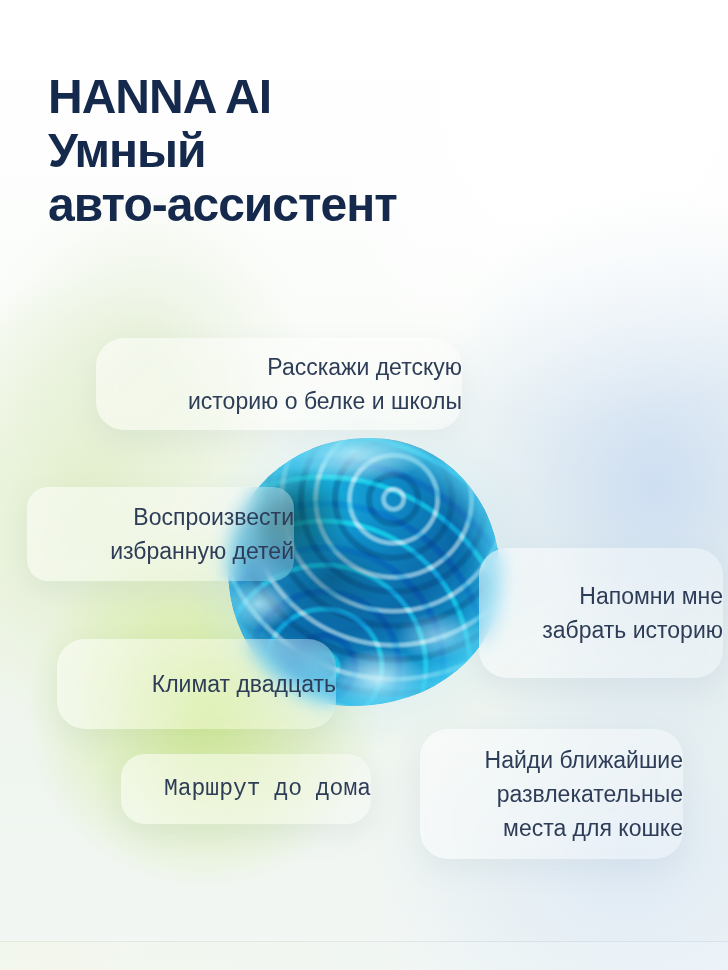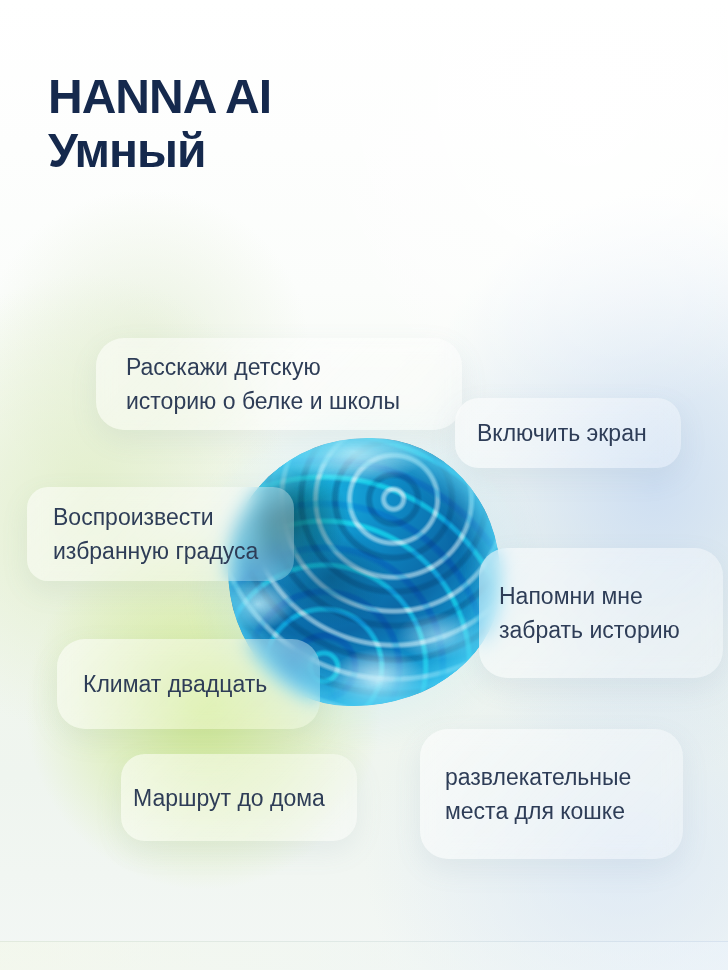--- a/index.html
+++ b/index.html
@@ -49,83 +49,82 @@
     inset 0 0 34px rgba(90,220,250,0.85),
     inset 0 -16px 42px rgba(40,180,230,0.60),
     inset 0 14px 30px rgba(120,230,250,0.50);}
 
   
   .bubble{position:absolute;display:flex;flex-direction:column;justify-content:center;
     font-size:23px;line-height:34px;color:var(--bubble-text,#2e3d57);
     background:linear-gradient(135deg, rgba(255,255,255,0.55) 0%, rgba(255,255,255,0.26) 100%);
     border-radius:28px;box-shadow:0 10px 28px rgba(110,140,160,0.10);
     backdrop-filter:blur(9px) saturate(1.05);-webkit-backdrop-filter:blur(9px) saturate(1.05);
-    z-index:3;}
+    z-index:3;text-align:right;}
   .bubble .line{display:block;white-space:nowrap;}
   .b1{left:96px; top:338px; width:336px;height:92px; padding-left:30px;}
   .b2{left:455px;top:398px; width:204px;height:70px; padding-left:22px;border-radius:24px;}
   .b3{left:27px; top:487px; width:241px;height:94px; padding-left:26px;border-radius:21px;}
   .b4{left:479px;top:548px; width:224px;height:130px;padding-left:20px;}
-  .b5{left:57px; top:639px; width:237px;height:90px; padding-left:26px;}
-  .b6{left:121px;top:754px; width:224px;height:87px; padding-left:12px;border-radius:24px;}
+  .b5{left:57px; top:639px; width:237px;height:90px; padding-left:42px;}
+  .b6{left:121px;top:754px; width:224px;height:70px; padding-left:26px;border-radius:24px;font-family:Liberation Mono, monospace;}
   .b7{left:420px;top:729px; width:238px;height:130px;padding-left:25px;}
 
   
   .seam{position:absolute;left:0;top:941px;width:728px;height:1px;
     background:linear-gradient(90deg, rgba(185,205,170,0.30), rgba(175,195,225,0.30));z-index:1;}
   .band{position:absolute;left:0;top:942px;width:728px;height:28px;
     background:linear-gradient(90deg, rgba(243,248,228,0.45), rgba(236,244,252,0.50));z-index:1;}
 </style>
 </head>
 <body>
 
 <div class="page">
 
   <header class="title">
     <div>HANNA AI</div>
     <div>Умный</div>
+    <div>авто-ассистент</div>
   </header>
 
   <div class="orb-glow"></div>
   <div class="orb">
     <div class="base"></div>
     <div class="ripples1"></div>
     <div class="ripples2"></div>
     <div class="dark"></div>
     <div class="light"></div>
     <div class="rim"></div>
   </div>
 
   <div class="bubble b1">
     <span class="line">Расскажи детскую</span>
     <span class="line">историю о белке и школы</span>
   </div>
 
-  <div class="bubble b2">
-    <span class="line">Включить экран</span>
-  </div>
 
   <div class="bubble b3">
     <span class="line">Воспроизвести</span>
-    <span class="line">избранную градуса</span>
+    <span class="line">избранную детей</span>
   </div>
 
   <div class="bubble b4">
     <span class="line">Напомни мне</span>
     <span class="line">забрать историю</span>
   </div>
 
   <div class="bubble b5">
     <span class="line">Климат двадцать</span>
   </div>
 
   <div class="bubble b6">
     <span class="line">Маршрут до дома</span>
   </div>
 
   <div class="bubble b7">
+    <span class="line">Найди ближайшие</span>
     <span class="line">развлекательные</span>
     <span class="line">места для кошке</span>
   </div>
 
   <div class="seam"></div>
   <div class="band"></div>
 </div>
 
 </body></html>

